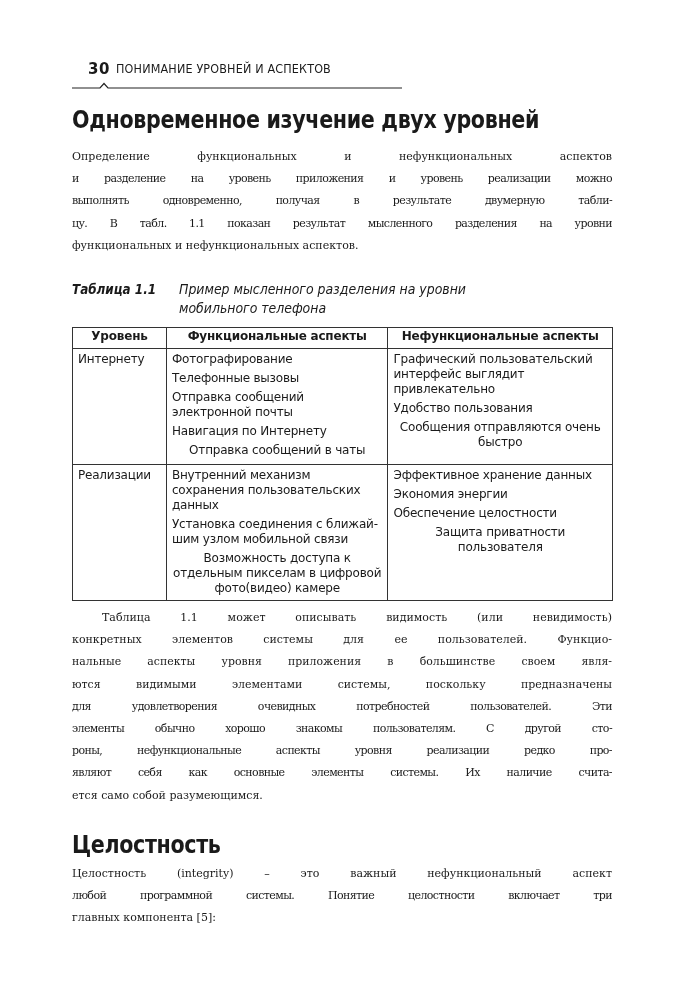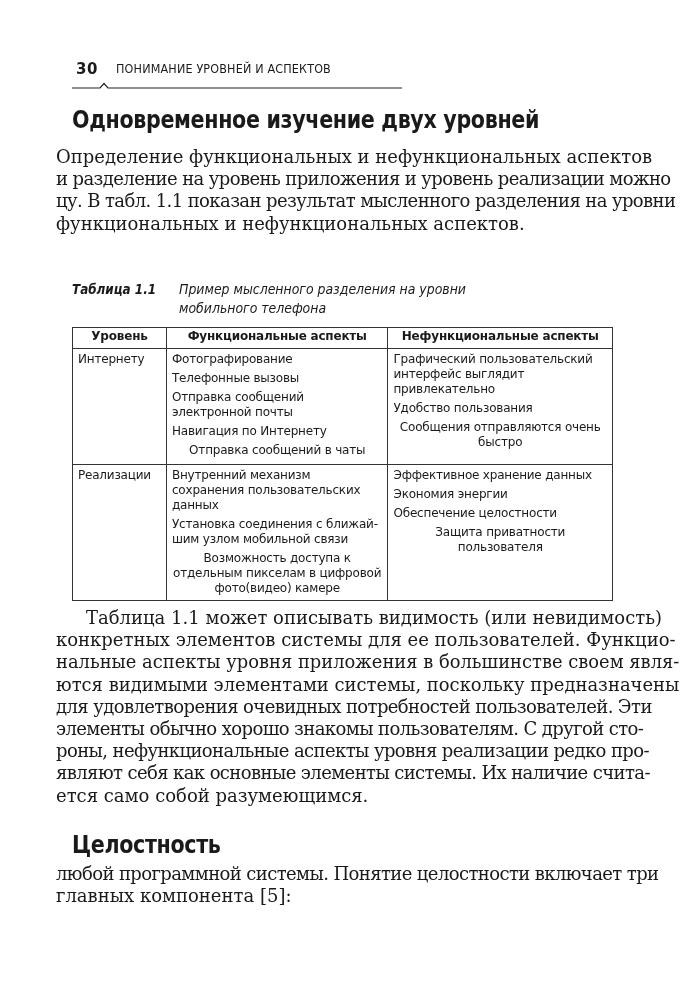--- a/index.html
+++ b/index.html
@@ -1,27 +1,27 @@
 <!DOCTYPE html>
 <html><head>
 <meta charset="utf-8">
 <style>
   html, body { margin: 0; padding: 0; background: #ffffff; }
   body { width: 683px; height: 1000px; position: relative; overflow: hidden; color: #1a1a1a; }
 
   .running-head { position: absolute; left: 72px; top: 60px; width: 420px; height: 30px; }
-  .page-num { position: absolute; left: 4px; top: 0; font-family: "DejaVu Sans", sans-serif; font-weight: bold; font-size: 15px; letter-spacing: 0.5px; }
+  .page-num { position: absolute; left: 16px; top: 0; font-family: "DejaVu Sans", sans-serif; font-weight: bold; font-size: 15px; letter-spacing: 0.5px; }
   .running-title { position: absolute; left: 44px; top: 1px; font-family: "DejaVu Sans", sans-serif; font-size: 13px; letter-spacing: 0.2px; transform: scaleX(0.86); transform-origin: left center; white-space: nowrap; }
   .head-rule { position: absolute; left: 0; top: 22px; width: 330px; height: 8px; }
 
   .h1 { position: absolute; left: 72px; font-family: "DejaVu Sans", sans-serif; font-weight: bold; font-size: 24px; letter-spacing: -0.4px; white-space: nowrap; transform-origin: left top; }
   .h1.first { top: 106px; transform: scaleX(0.86); }
   .h1.second { top: 831px; transform: scaleX(0.86); }
 
-  .para { position: absolute; left: 56px; width: 540px; font-family: "DejaVu Serif", serif; font-size: 18px; line-height: 22.2px; }
+  .para { position: absolute; left: 72px; width: 540px; font-family: "DejaVu Serif", serif; font-size: 11px; line-height: 22.2px; }
   .para .line { display: block; white-space: nowrap; text-align: justify; text-align-last: justify; transform-origin: left top; height: 22.2px; }
   .para .line.last { text-align-last: left; }
   .para .line.indent { padding-left: 30px; }
   .p1 { top: 146px; }
   .p2 { top: 607px; }
   .p3 { top: 863px; }
   .sq { letter-spacing: -0.6px; }
 
   .caption { position: absolute; left: 72px; top: 280px; width: 540px; font-family: "DejaVu Sans", sans-serif; font-style: italic; font-size: 13.3px; line-height: 19px; }
   .cap-label { position: absolute; left: 0; top: 0; font-weight: bold; white-space: nowrap; transform: scaleX(0.9); transform-origin: left top; }
@@ -46,20 +46,21 @@
   <svg class="head-rule" viewBox="0 0 330 8" preserveAspectRatio="none">
     <path d="M0 6 L28 6 L32 1.5 L36 6 L200 6 L330 6" fill="none" stroke="#222" stroke-width="1.2"></path>
   </svg>
 </div>
 
 <div class="h1 first">Одновременное изучение двух уровней</div>
 
 <div class="para p1">
   <span class="line">Определение функциональных и нефункциональных аспектов</span>
   <span class="line sq">и разделение на уровень приложения и уровень реализации можно</span>
+  <span class="line sq">выполнять одновременно, получая в результате двумерную табли-</span>
   <span class="line sq">цу. В табл. 1.1 показан результат мысленного разделения на уровни</span>
   <span class="line last">функциональных и нефункциональных аспектов.</span>
 </div>
 
 <div class="caption">
   <span class="cap-label">Таблица 1.1</span>
   <span class="cap-text">Пример мысленного разделения на уровни мобильного телефона</span>
 </div>
 
 <table class="spec">
@@ -116,15 +117,16 @@
   <span class="line sq">для удовлетворения очевидных потребностей пользователей. Эти</span>
   <span class="line sq">элементы обычно хорошо знакомы пользователям. С другой сто-</span>
   <span class="line sq">роны, нефункциональные аспекты уровня реализации редко про-</span>
   <span class="line sq">являют себя как основные элементы системы. Их наличие счита-</span>
   <span class="line last">ется само собой разумеющимся.</span>
 </div>
 
 <div class="h1 second">Целостность</div>
 
 <div class="para p3">
+  <span class="line">Целостность (integrity) – это важный нефункциональный аспект</span>
   <span class="line sq">любой программной системы. Понятие целостности включает три</span>
   <span class="line last">главных компонента [5]:</span>
 </div>
 
 </body></html>

